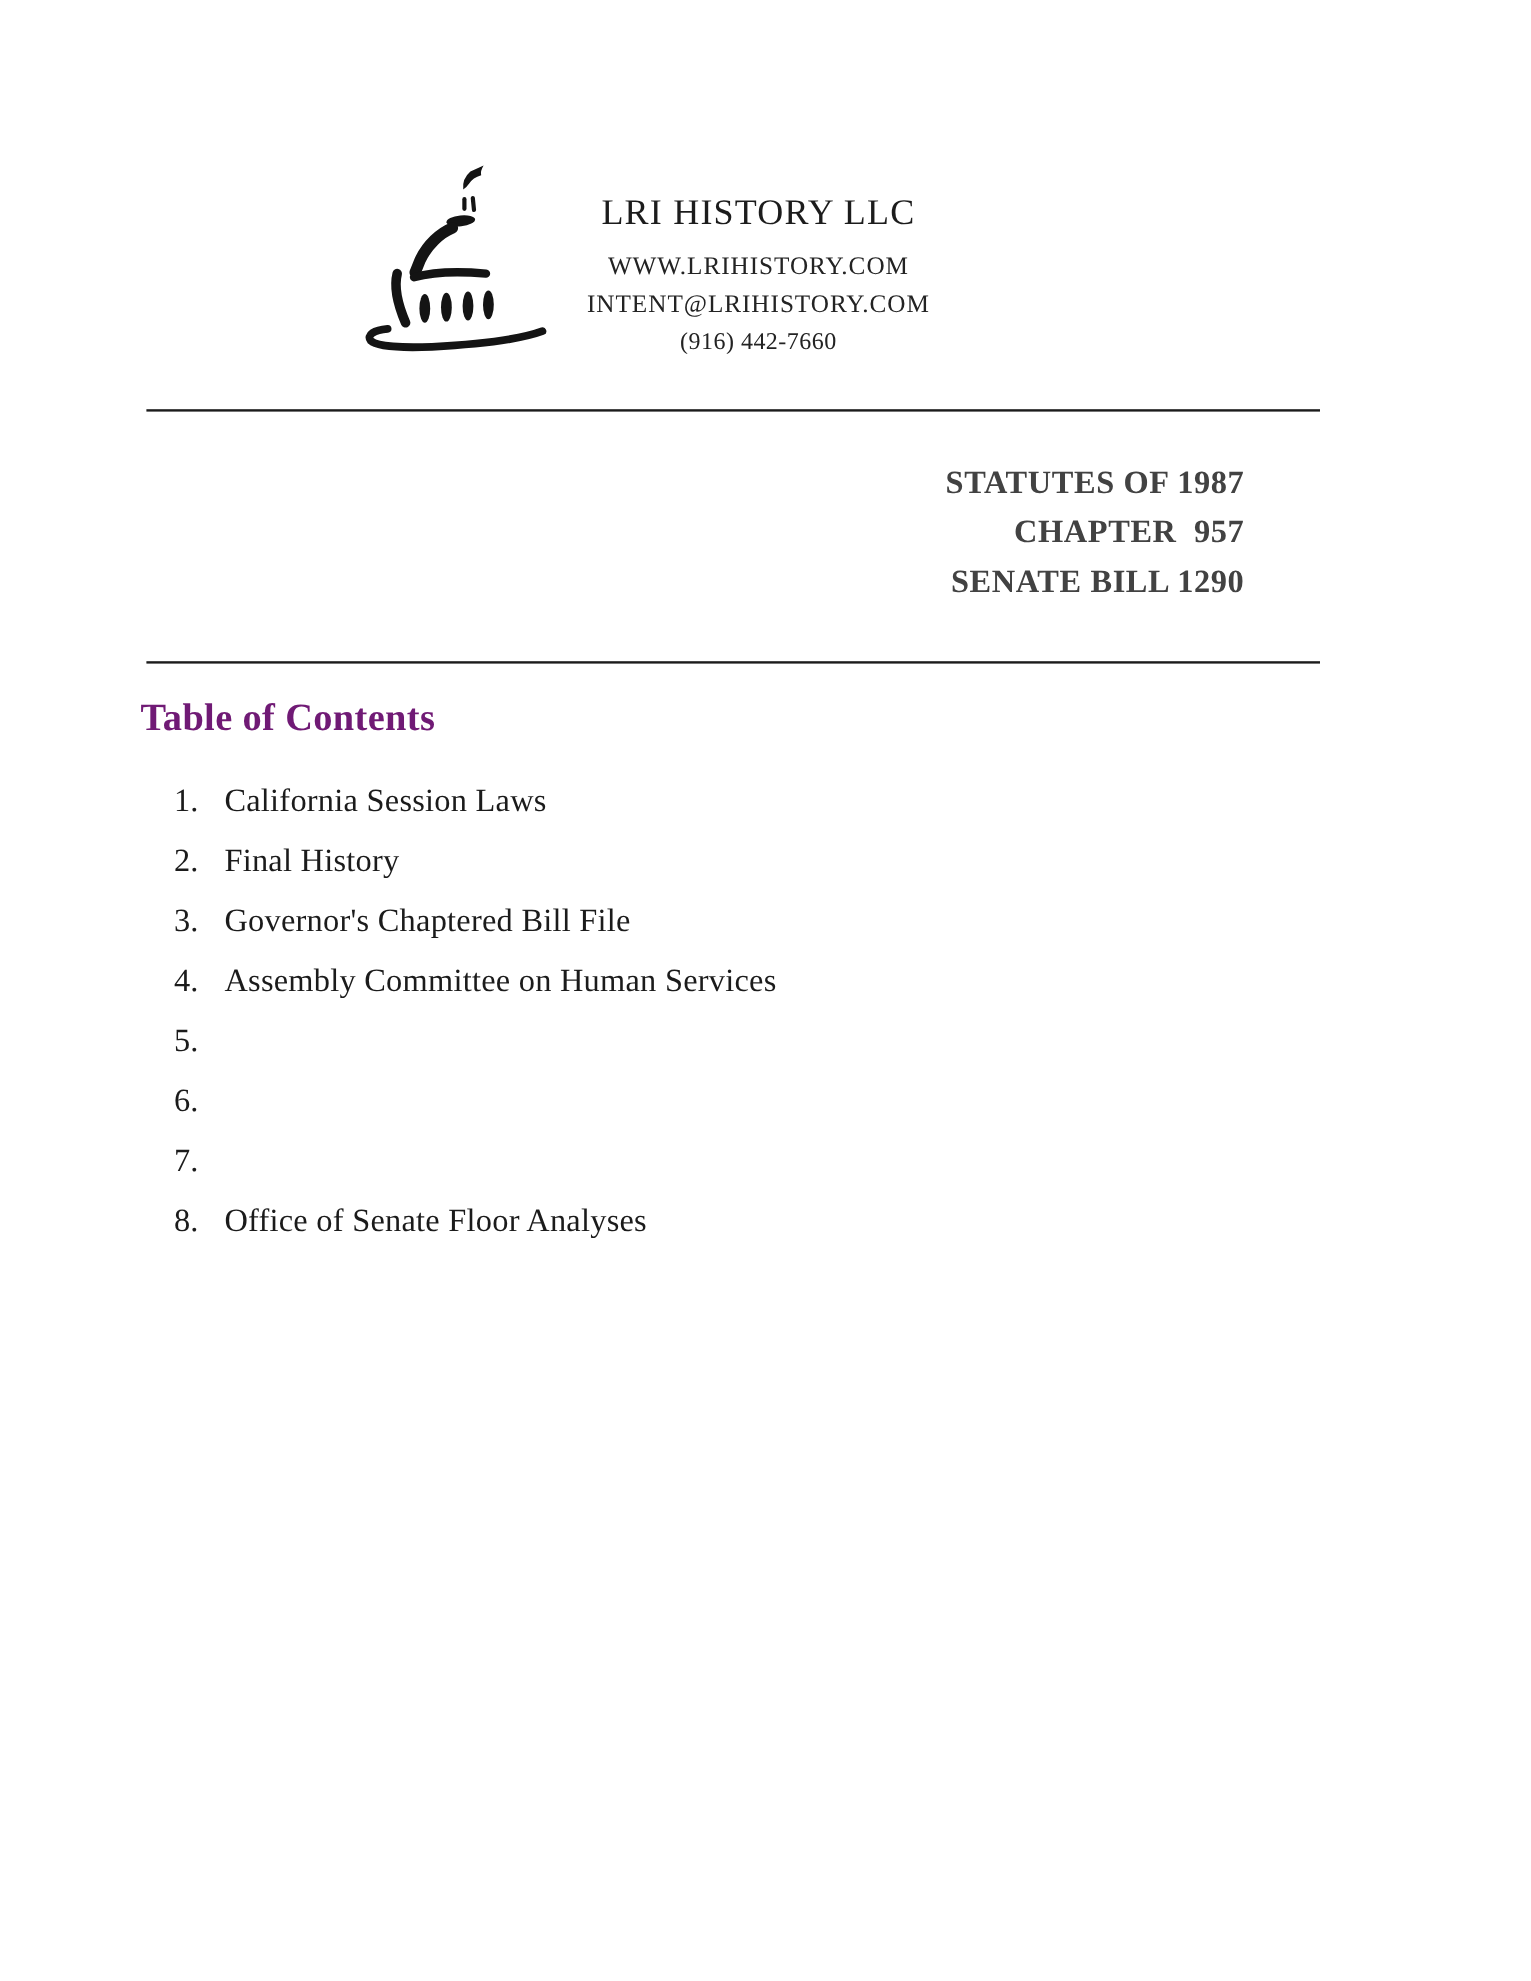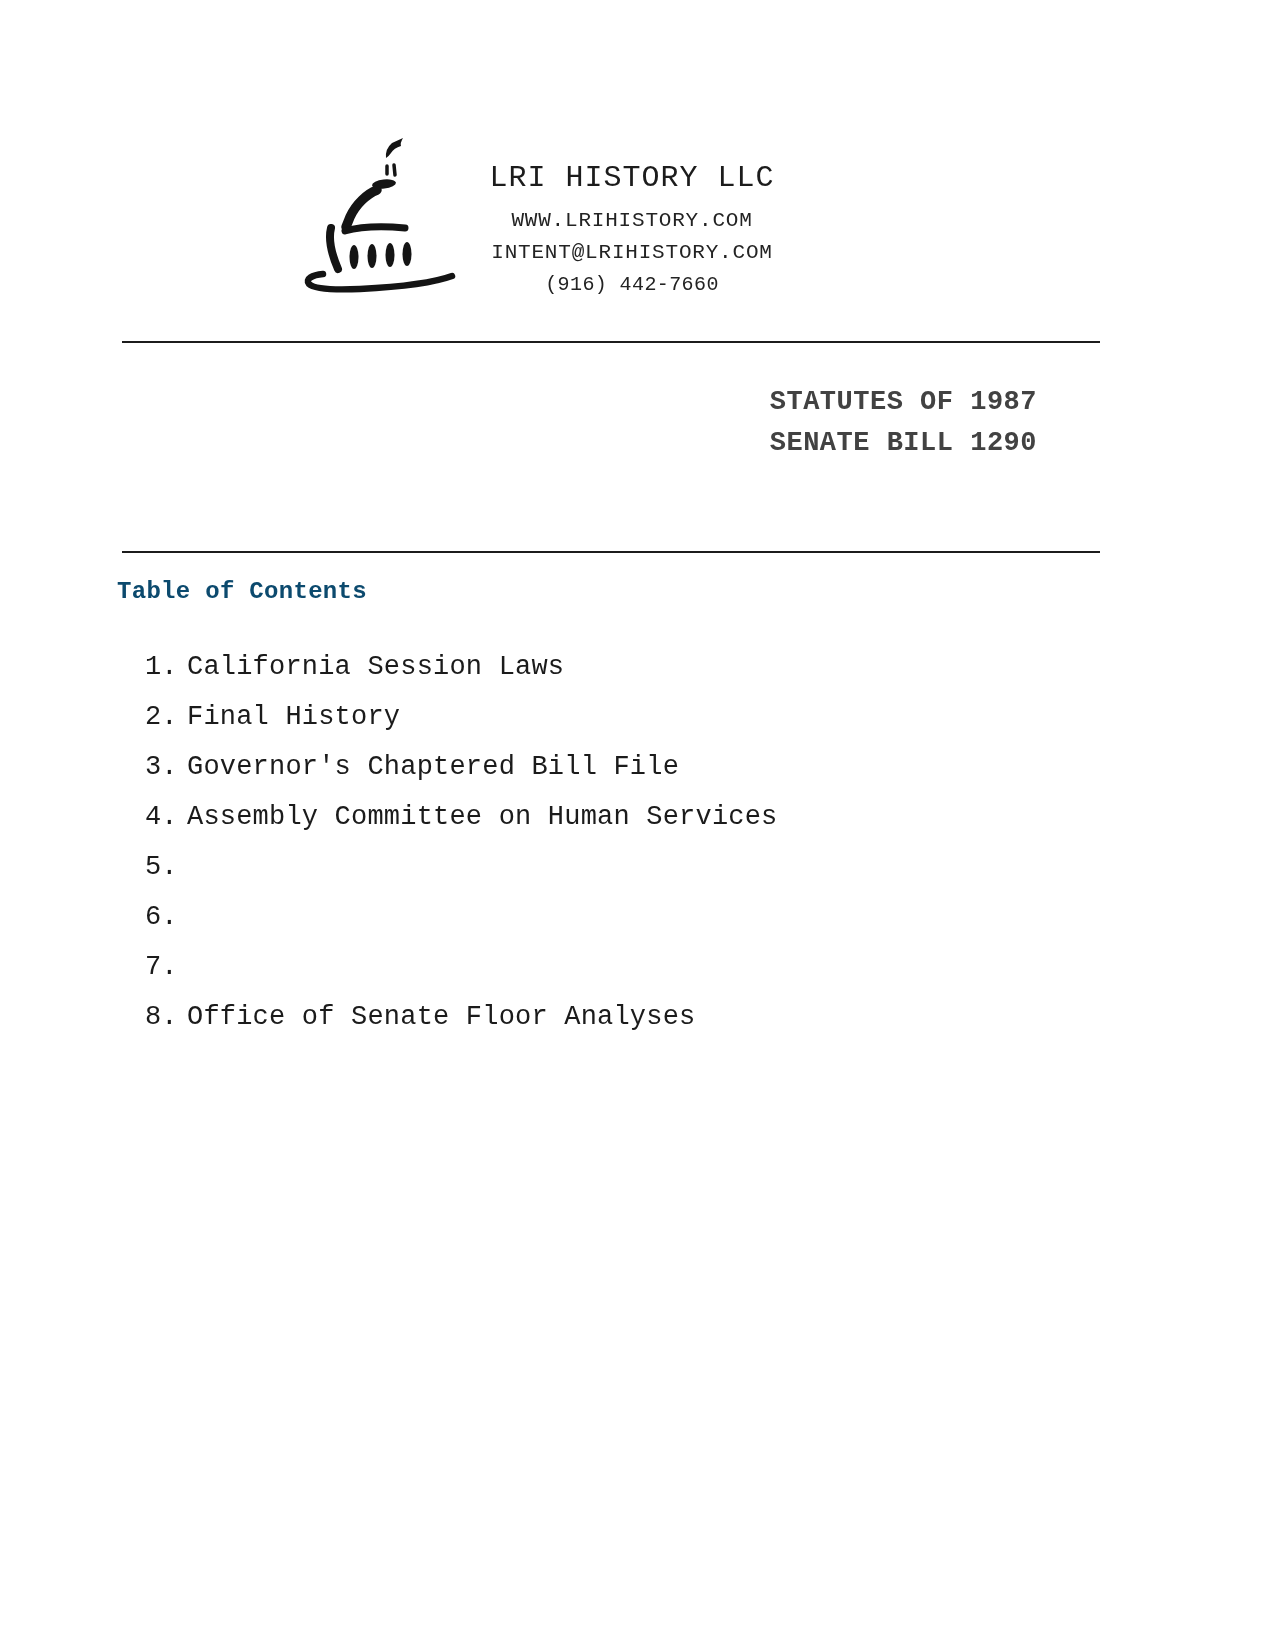--- a/index.html
+++ b/index.html
@@ -5,21 +5,21 @@
   html, body {
     margin: 0;
     padding: 0;
     background: #ffffff;
   }
   .page {
     position: relative;
     width: 1276px;
     height: 1467px;
     background: #ffffff;
-    font-family: Liberation Mono, monospace;
+    font-family: Liberation Serif, serif;
     color: #1a1a1a;
     overflow: hidden;
   }
 
   
   .logo {
     position: absolute;
     left: 288px;
     top: 127px;
     width: 180px;
@@ -78,25 +78,25 @@
   .title-block .title-line {
     white-space: pre-wrap; 
   }
 
   
   .toc-heading {
     position: absolute;
     left: 117px;
     top: 578px;
     margin: 0;
-    font-size: 24px;
+    font-size: 32px;
     line-height: 1.2;
     font-weight: bold;
     letter-spacing: 0.3px;
-    color: #0c4a6e;
+    color: #701a75;
   }
   .toc-list {
     position: absolute;
     left: 145px;
     top: 652px;
     margin: 0;
     padding: 0;
     list-style: none;
     font-size: 27px;
     color: #1b1b1b;
@@ -151,20 +151,21 @@
     <div class="contact-line">WWW.LRIHISTORY.COM</div>
     <div class="contact-line">INTENT@LRIHISTORY.COM</div>
     <div class="contact-line phone">(916) 442-7660</div>
   </div>
 
   <div class="rule rule-1"></div>
   <div class="rule rule-2"></div>
 
   <div class="title-block">
     <div class="title-line">STATUTES OF 1987</div>
+    <div class="title-line">CHAPTER  957</div>
     <div class="title-line">SENATE BILL 1290</div>
   </div>
 
   <h1 class="toc-heading">Table of Contents</h1>
 
   <ol class="toc-list">
     <li>
       <span class="toc-num">1.</span>
       <span class="toc-label">California Session Laws</span>
     </li>

